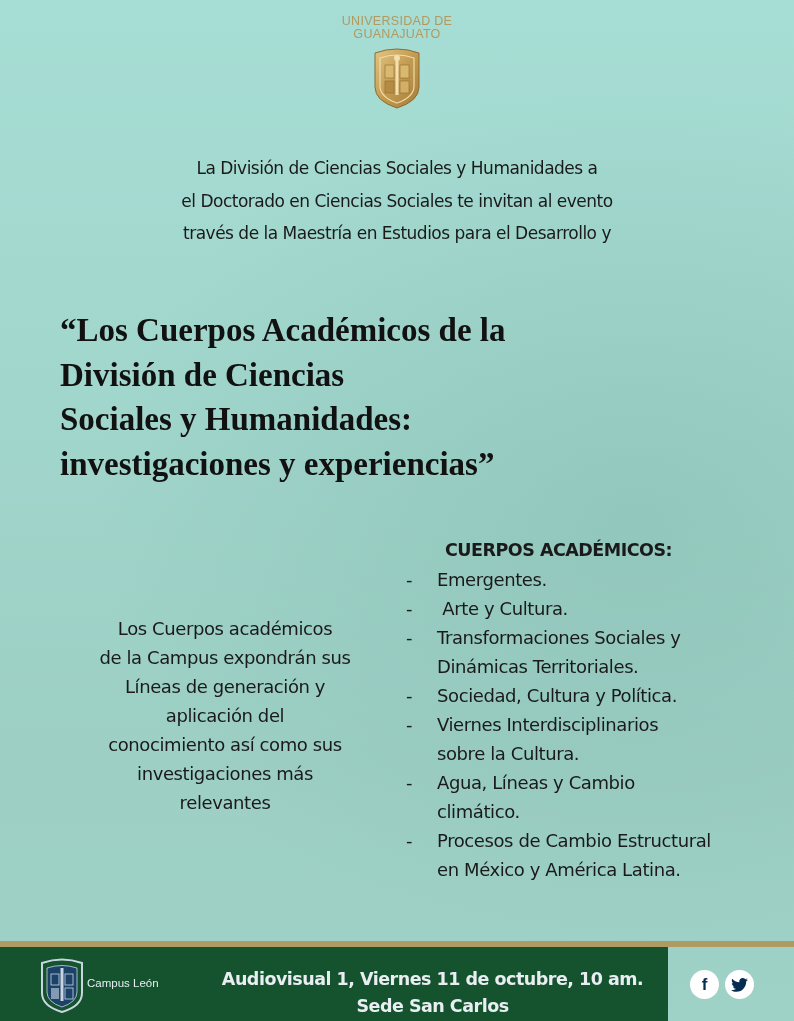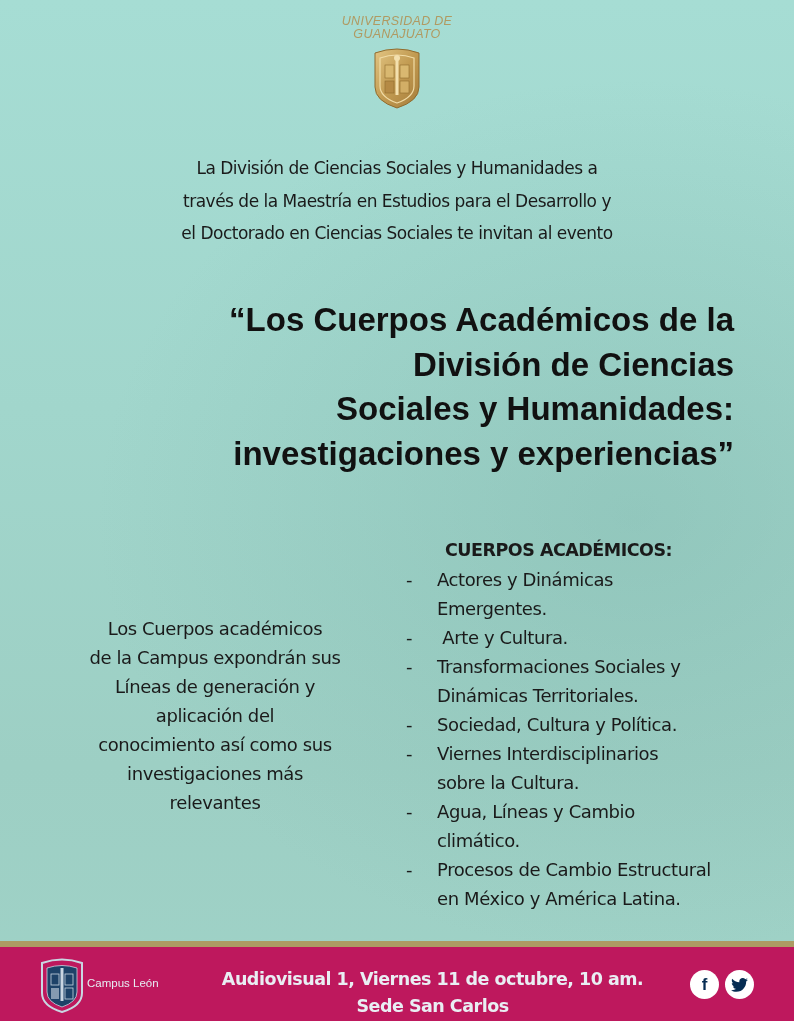--- a/index.html
+++ b/index.html
@@ -9,42 +9,42 @@
       font-family: "Liberation Sans", sans-serif;
       background: linear-gradient(180deg, #a6ddd4 0%, #a1d6cc 40%, #9dcfc4 75%, #9fd2c7 100%);
       color: #111;
     }
     .bg-shade {
       position: absolute; left: 0; top: 0; width: 794px; height: 941px;
       background: radial-gradient(ellipse at 80% 55%, rgba(120,175,165,0.35) 0%, rgba(120,175,165,0) 60%);
       pointer-events: none;
     }
     .logo-wrap {
-      position: absolute; left: 330px; top: 15px; width: 134px; text-align: center; font-style: italic;
+      position: absolute; left: 330px; top: 15px; width: 134px; text-align: center;
     }
     .logo-text {
       font-family: "Liberation Sans", sans-serif;
       color: #b09a62; font-size: 12.5px; line-height: 13px; letter-spacing: 0.3px;
     }
     .crest {
       display: block; margin: 6px auto 0; width: 52px; height: 62px;
     }
     .intro {
       position: absolute; left: 80px; top: 152px; width: 634px;
       text-align: center; font-family: "DejaVu Sans", sans-serif;
       font-size: 17px; line-height: 32.5px; color: #1a1a1a;
       letter-spacing: -0.5px;
     }
     .title {
-      position: absolute; left: 60px; top: 298px; width: 674px;
-      text-align: right; font-family: Liberation Sans, sans-serif;
+      position: absolute; left: 60px; top: 308px; width: 674px;
+      text-align: left; font-family: Liberation Serif, serif;
       font-weight: bold; font-size: 33px; line-height: 44.5px; color: #111;
     }
     .left-col {
-      position: absolute; left: 70px; top: 614px; width: 290px;
+      position: absolute; left: 80px; top: 614px; width: 290px;
       text-align: center; font-family: "DejaVu Sans", sans-serif;
       font-size: 18px; line-height: 29px; color: #1a1a1a; letter-spacing: -0.4px;
     }
     .right-col {
       position: absolute; left: 400px; top: 536px; width: 390px;
       font-family: "DejaVu Sans", sans-serif; color: #1a1a1a;
     }
     .list-heading {
       font-weight: bold; font-size: 17.5px; line-height: 29px;
       margin-left: 45px; letter-spacing: -0.5px;
@@ -52,21 +52,21 @@
     .list { list-style: none; }
     .list-item {
       position: relative; padding-left: 37px; font-size: 18px; line-height: 29px;
       letter-spacing: -0.4px;
     }
     .dash { position: absolute; left: 6px; top: 0; }
     .gold-stripe {
       position: absolute; left: 0; top: 941px; width: 794px; height: 6px; background: #ad9b63;
     }
     .footer {
-      position: absolute; left: 0; top: 947px; width: 794px; height: 74px; background: #be185d;
+      position: absolute; left: 0; top: 947px; width: 668px; height: 74px; background: #14532d;
     }
     .footer-crest {
       position: absolute; left: 38px; top: 10px; width: 48px; height: 56px;
     }
     .campus {
       position: absolute; left: 87px; top: 30px; color: #e6edf3;
       font-family: "Liberation Sans", sans-serif; font-size: 11.5px;
     }
     .event-info {
       position: absolute; left: 190px; top: 19px; width: 485px; text-align: center;
@@ -103,22 +103,22 @@
     <rect x="29" y="18" width="9" height="13" fill="#d9b870" stroke="#8f6b2e" stroke-width="0.6"></rect>
     <rect x="14" y="34" width="9" height="12" fill="#b58a45" stroke="#8f6b2e" stroke-width="0.6"></rect>
     <rect x="29" y="34" width="9" height="12" fill="#d2ae66" stroke="#8f6b2e" stroke-width="0.6"></rect>
     <rect x="24.5" y="12" width="3" height="36" fill="#f3e0ae"></rect>
     <circle cx="26" cy="11" r="3" fill="#f3e0ae"></circle>
   </svg>
 </div>
 
 <div class="intro">
   <div>La División de Ciencias Sociales y Humanidades a</div>
+  <div>el Doctorado en Ciencias Sociales te invitan al evento</div>
   <div>través de la Maestría en Estudios para el Desarrollo y</div>
-  <div>el Doctorado en Ciencias Sociales te invitan al evento</div>
 </div>
 
 <div class="title">
   <div>“Los Cuerpos Académicos de la</div>
   <div>División de Ciencias</div>
   <div>Sociales y Humanidades:</div>
   <div>investigaciones y experiencias”</div>
 </div>
 
 <div class="left-col">
@@ -129,21 +129,20 @@
   <div>conocimiento así como sus</div>
   <div>investigaciones más</div>
   <div>relevantes</div>
 </div>
 
 <div class="right-col">
   <div class="list-heading">CUERPOS ACADÉMICOS:</div>
   <ul class="list">
     <li class="list-item">
       <span class="dash">-</span>
-      <div>Actores y Dinámicas</div>
       <div>Emergentes.</div>
     </li>
     <li class="list-item">
       <span class="dash">-</span>
       <div style="white-space:pre"> Arte y Cultura.</div>
     </li>
     <li class="list-item">
       <span class="dash">-</span>
       <div>Transformaciones Sociales y</div>
       <div>Dinámicas Territoriales.</div>

